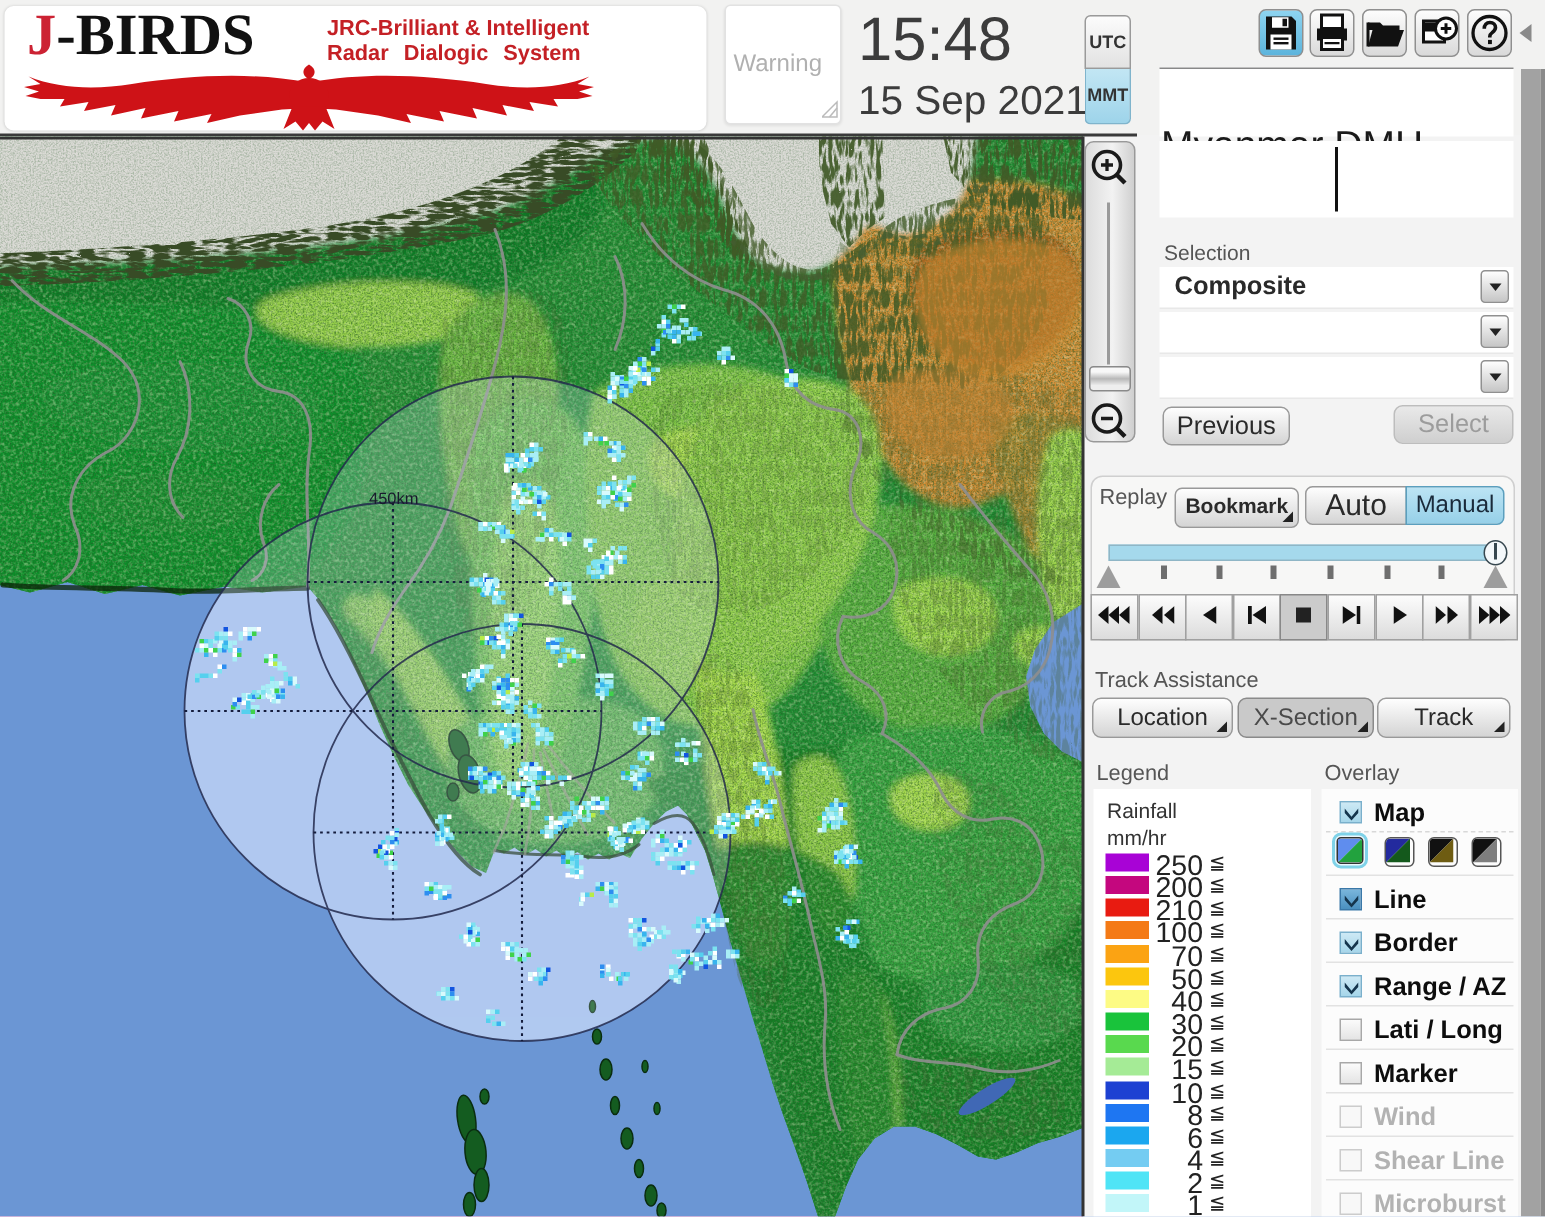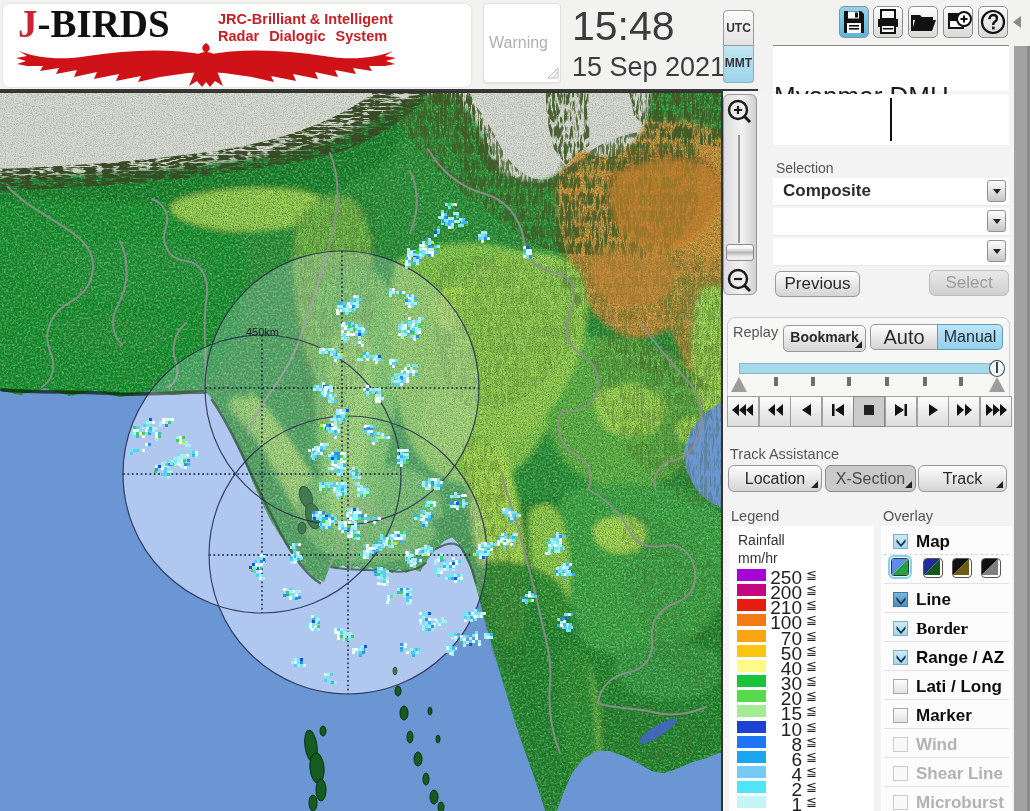--- a/index.html
+++ b/index.html
@@ -304,21 +304,21 @@
     <svg width="12" height="12" viewBox="0 0 12 12">
       <path d="M1.5 3 L6 8.5 L10.5 3 L10.5 6 L6 11 L1.5 6 Z" fill="#15354d"></path>
     </svg>
   </div>
 <div class="abs ovlbl" style="top:590px;">Line</div>
 <div class="abs cb" style="top:621px;">
     <svg width="12" height="12" viewBox="0 0 12 12">
       <path d="M1.5 3 L6 8.5 L10.5 3 L10.5 6 L6 11 L1.5 6 Z" fill="#15354d"></path>
     </svg>
   </div>
-<div class="abs ovlbl" style="top:619px;font-family:Liberation Serif, serif;">Border</div>
+<div class="abs ovlbl" style="top:619px;">Border</div>
 <div class="abs cb" style="top:650px;">
     <svg width="12" height="12" viewBox="0 0 12 12">
       <path d="M1.5 3 L6 8.5 L10.5 3 L10.5 6 L6 11 L1.5 6 Z" fill="#15354d"></path>
     </svg>
   </div>
 <div class="abs ovlbl" style="top:648px;">Range / AZ</div>
 <div class="abs cboff" style="top:679px;"></div>
 <div class="abs ovlbl" style="top:677px;">Lati / Long</div>
 <div class="abs cboff" style="top:708px;"></div>
 <div class="abs ovlbl" style="top:706px;">Marker</div>

